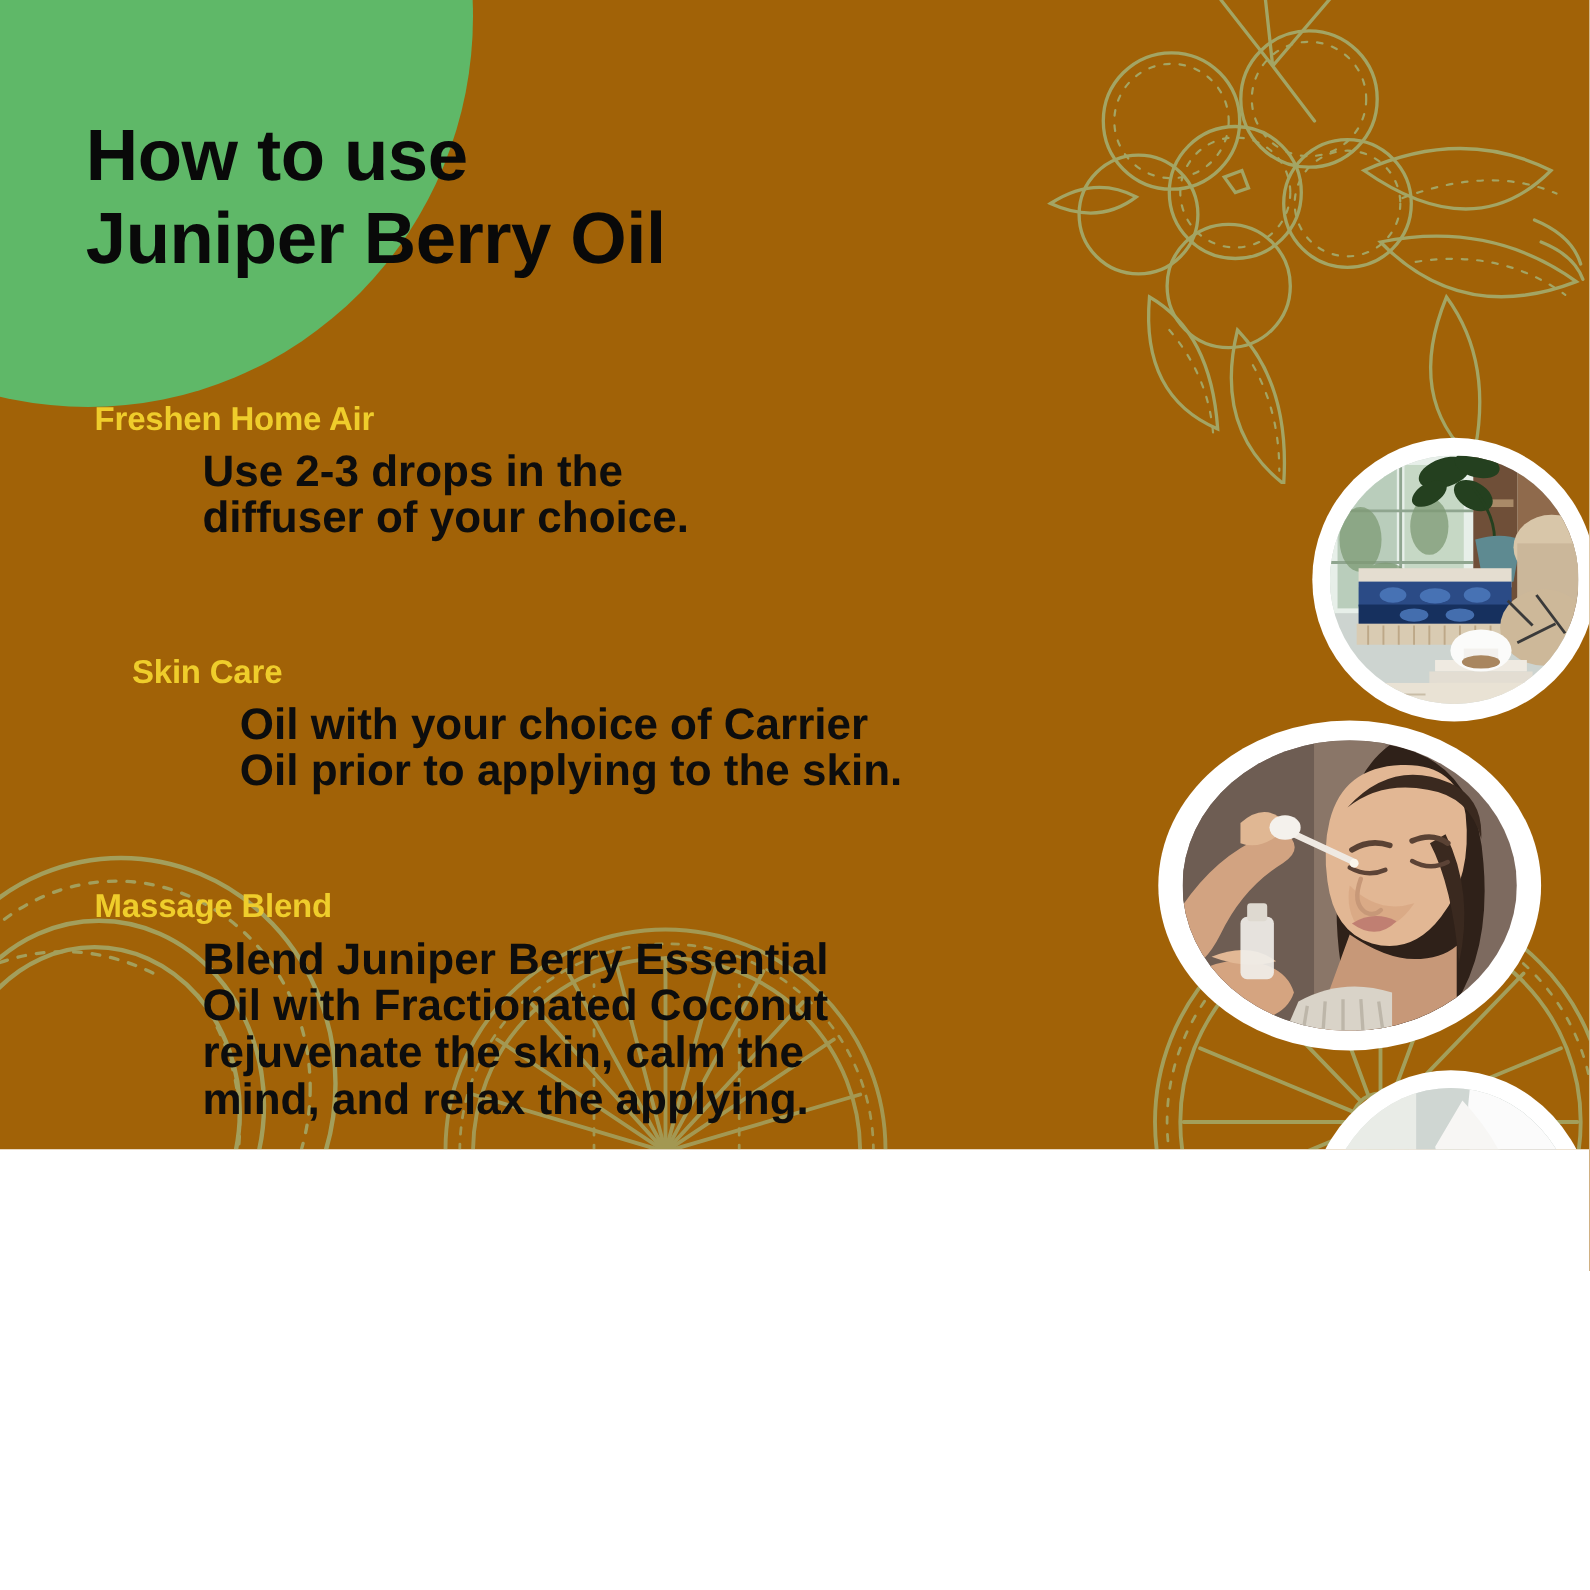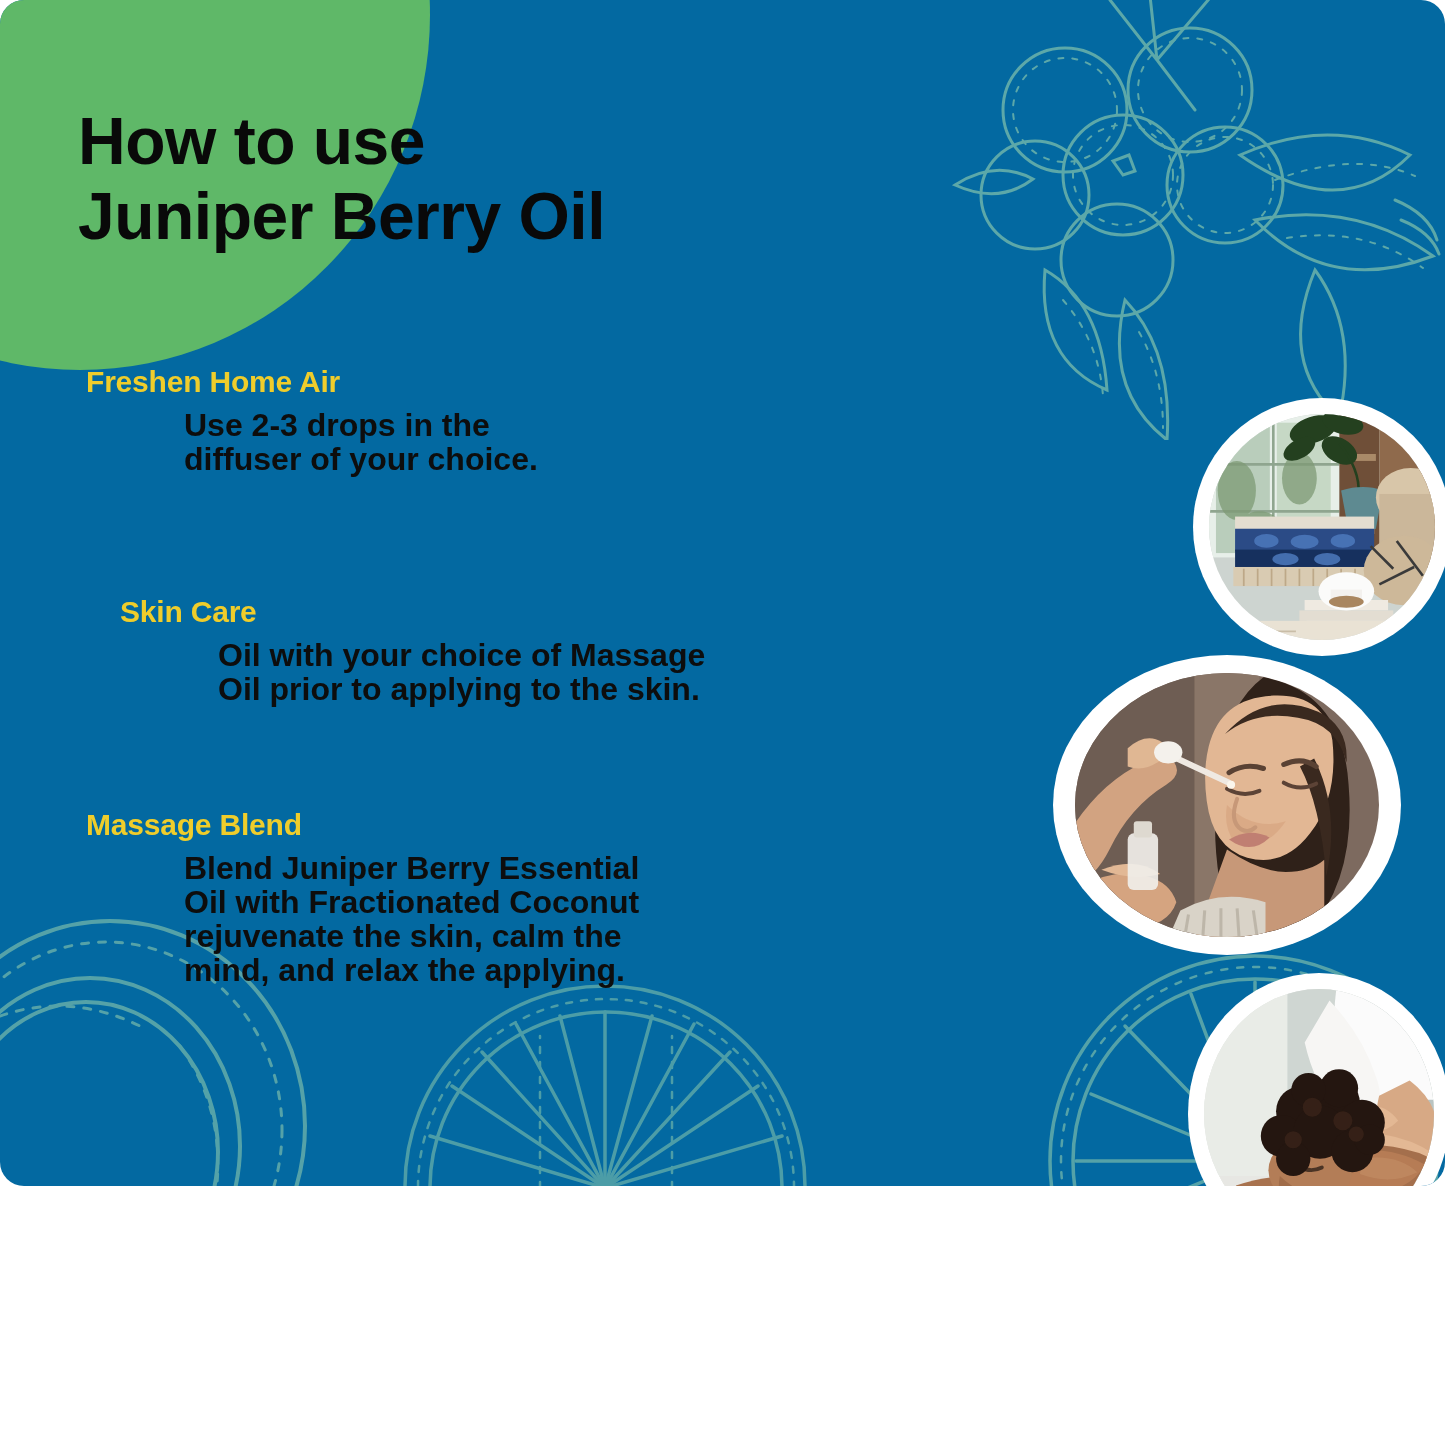--- a/index.html
+++ b/index.html
@@ -3,25 +3,24 @@
 <meta charset="utf-8">
 <style>
   html, body {
     margin: 0;
     padding: 0;
     background: #ffffff;
   }
   #poster {
     position: relative;
     width: 1445px;
-    height: 1186px;
+    height: 1045px;
     overflow: hidden;
-    background: #0369a1;
+    background: #a16207;
     font-family: "Liberation Sans", "DejaVu Sans", sans-serif;
-    border-radius: 24px;
   }
 
   
   .watermark {
     position: absolute;
     pointer-events: none;
   }
   #wm-berries {
     top: -30px;
     right: -10px;
@@ -96,21 +95,21 @@
   .section-heading {
     font-size: 30px;
     font-weight: 700;
     color: #efcd2b;
     line-height: 1.05;
     margin: 0 0 10px 0;
     letter-spacing: -0.2px;
   }
   .section-body {
     margin: 0 0 0 98px;
-    font-size: 32px;
+    font-size: 40px;
     font-weight: 700;
     color: #101010;
     line-height: 1.07;
     color: #0d0d0d;
   }
   .section-body .ln { display: block; white-space: nowrap; }
 
   #sec-0 { top: 366px; }
   #sec-1 { top: 596px; margin-left: 34px; }
   #sec-2 { top: 809px; }
@@ -249,21 +248,21 @@
       <div class="section-heading">Freshen Home Air</div>
       <div class="section-body">
         <span class="ln">Use 2-3 drops in the</span>
         <span class="ln">diffuser of your choice.</span>
       </div>
     </div>
 
     <div class="section" id="sec-1">
       <div class="section-heading">Skin Care</div>
       <div class="section-body">
-        <span class="ln">Oil with your choice of Massage</span>
+        <span class="ln">Oil with your choice of Carrier</span>
         <span class="ln">Oil prior to applying to the skin.</span>
       </div>
     </div>
 
     <div class="section" id="sec-2">
       <div class="section-heading">Massage Blend</div>
       <div class="section-body">
         <span class="ln">Blend Juniper Berry Essential</span>
         <span class="ln">Oil with Fractionated Coconut</span>
         <span class="ln">rejuvenate the skin, calm the</span>

